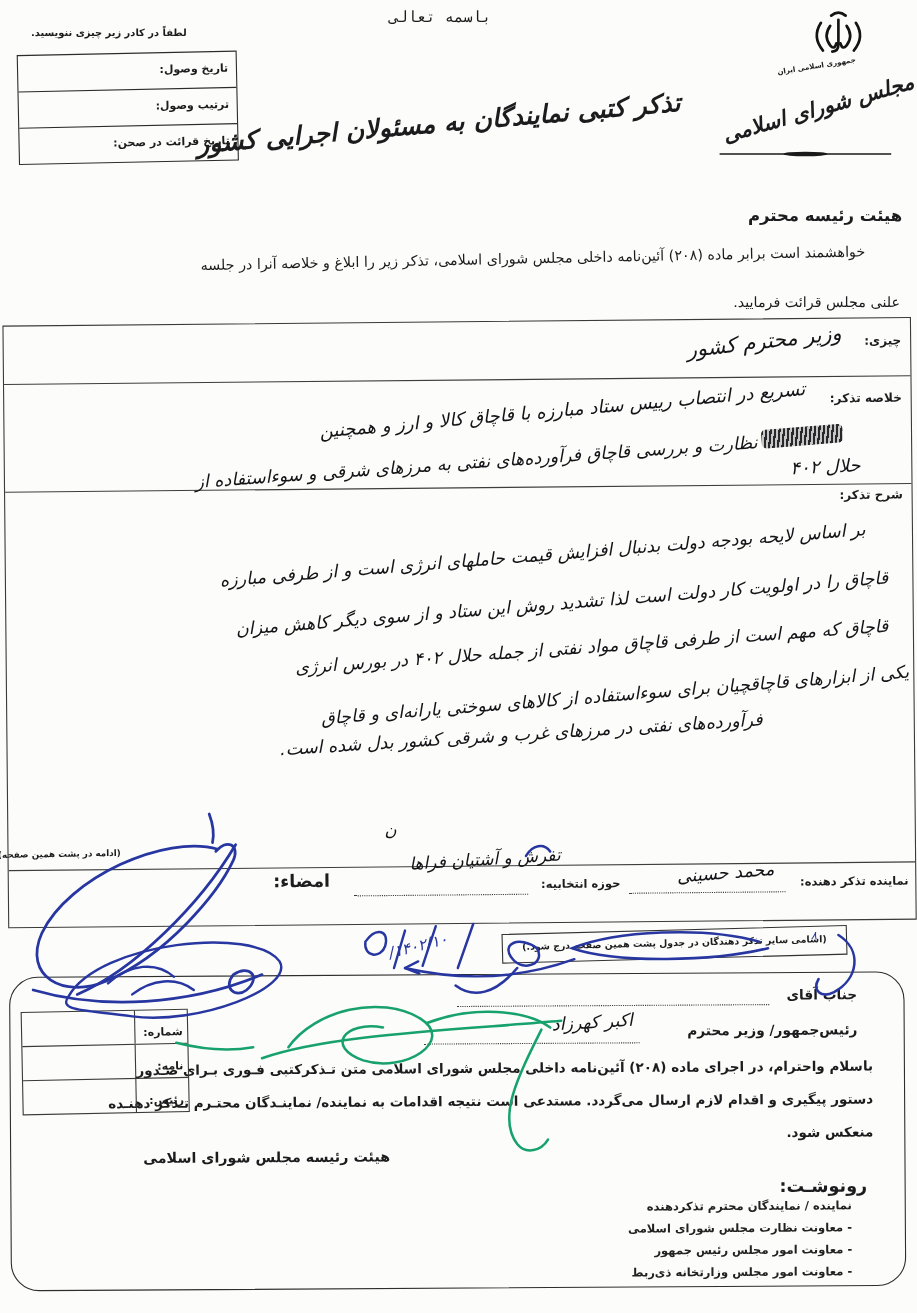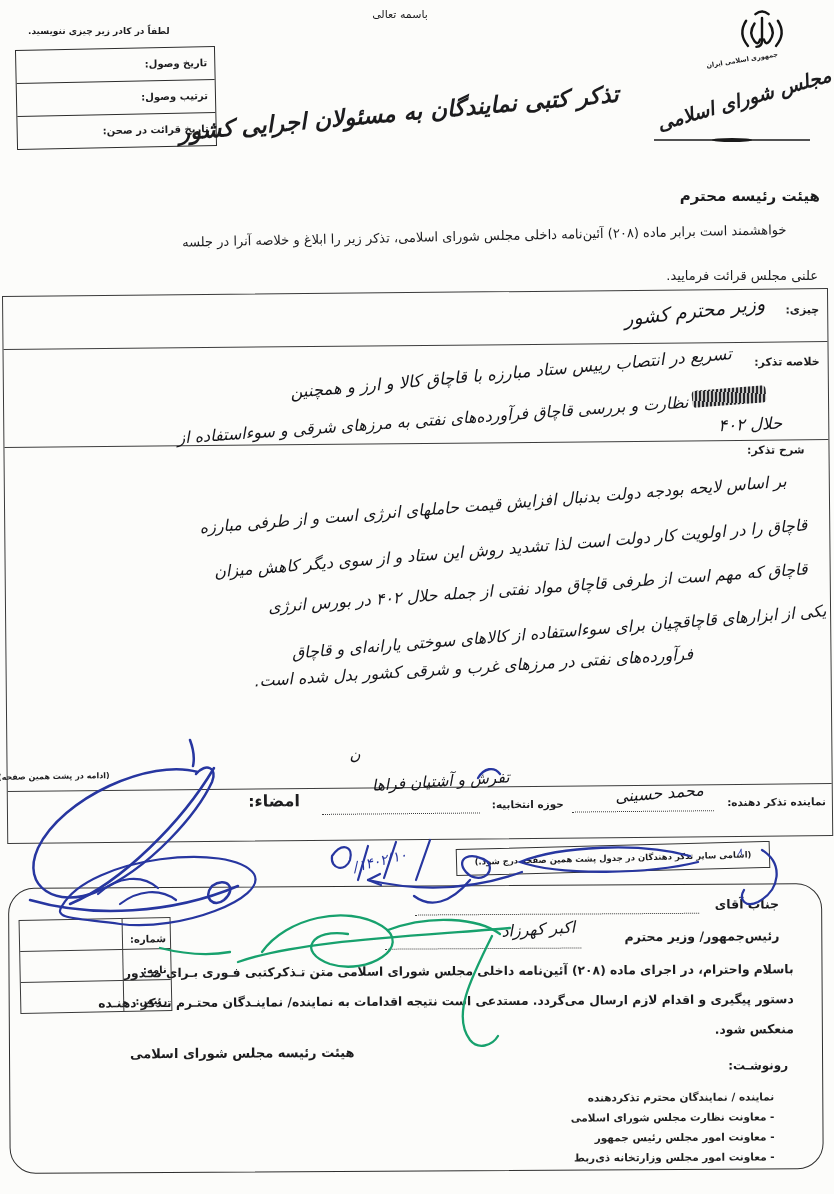--- a/index.html
+++ b/index.html
@@ -33,21 +33,21 @@
   .mini .mempty{flex:1;}
   .cc{font-size:10.5px;font-weight:bold;white-space:nowrap;color:#222;}
   svg{display:block;}
   .ink{position:absolute;left:0;top:0;pointer-events:none;}
 </style>
 </head>
 <body>
 
 <div class="pg">
 
-  <div class="abs nw" style="left:330px;top:8px;width:140px;text-align:center;font-size:11px;">باسمه تعالی</div>
+  <div class="abs nw" style="left:330px;top:8px;width:140px;text-align:center;font-size:14px;font-family:Liberation Mono, monospace;">باسمه تعالی</div>
 
   <div class="abs nw b" style="left:28px;top:26px;font-size:9px;">لطفاً در کادر زیر چیزی ننویسید.</div>
 
   <div class="abs rtable" style="left:16px;top:48px;width:198px;">
     <div class="row">تاریخ وصول:</div>
     <div class="row">ترتیب وصول:</div>
     <div class="row">تاریخ قرائت در صحن:</div>
   </div>
 
   <div class="abs" style="left:700px;top:4px;width:130px;height:150px;">
@@ -84,21 +84,21 @@
 
     <div class="abs lbl" style="right:8px;top:14px;">چیزی:</div>
     <div class="abs hand" style="right:62px;top:2px;font-size:19px;transform:rotate(-6deg);">وزیر محترم کشور</div>
 
     <div class="abs lbl" style="right:8px;top:66px;text-align:right;">خلاصه تذکر:</div>
     <div class="abs hand" style="right:96px;top:54px;font-size:16.5px;transform:rotate(-4.5deg);">تسریع در انتصاب رییس ستاد مبارزه با قاچاق کالا و ارز و همچنین</div>
     <div class="abs scribble" style="right:62px;top:98px;width:74px;height:17px;transform:rotate(-4deg);"></div>
     <div class="abs hand" style="right:140px;top:102px;font-size:16px;transform:rotate(-3.5deg);">نظارت و بررسی قاچاق فرآورده‌های نفتی به مرزهای شرقی و سوءاستفاده از</div>
     <div class="abs hand" style="right:46px;top:124px;font-size:16.5px;transform:rotate(-2deg);">حلال ۴۰۲</div>
 
-    <div class="abs lbl" style="right:24px;top:154px;">شرح تذکر:</div>
+    <div class="abs lbl" style="right:8px;top:154px;">شرح تذکر:</div>
     <div class="abs hand" style="right:42px;top:182px;font-size:16px;transform:rotate(-4deg);">بر اساس لایحه بودجه دولت بدنبال افزایش قیمت حاملهای انرژی است و از طرفی مبارزه</div>
     <div class="abs hand" style="right:22px;top:226px;font-size:16px;transform:rotate(-4deg);">قاچاق را در اولویت کار دولت است لذا تشدید روش این ستاد و از سوی دیگر کاهش میزان</div>
     <div class="abs hand" style="right:22px;top:270px;font-size:16px;transform:rotate(-3.5deg);">قاچاق که مهم است از طرفی قاچاق مواد نفتی از جمله حلال ۴۰۲ در بورس انرژی</div>
     <div class="abs hand" style="right:4px;top:312px;font-size:16px;transform:rotate(-4deg);">یکی از ابزارهای قاچاقچیان برای سوءاستفاده از کالاهای سوختی یارانه‌ای و قاچاق</div>
     <div class="abs hand" style="right:138px;top:354px;font-size:16px;transform:rotate(-3deg);">فرآورده‌های نفتی در مرزهای غرب و شرقی کشور بدل شده است.</div>
 
     <div class="abs lbl" style="right:6px;top:506px;font-size:10.5px;">نماینده تذکر دهنده:</div>
     <div class="abs dots" style="right:118px;top:508px;width:142px;"></div>
     <div class="abs hand" style="right:128px;top:490px;font-size:16px;transform:rotate(-4deg);">محمد حسینی</div>
     <div class="abs lbl" style="right:268px;top:506px;font-size:10.5px;">حوزه انتخابیه:</div>
@@ -137,21 +137,21 @@
         <div class="mempty"></div>
       </div>
       <div class="mrow">
         <div class="mlab">رئیس:</div>
         <div class="mempty"></div>
       </div>
     </div>
 
     <div class="abs nw b" style="left:120px;top:158px;font-size:13px;">هیئت رئیسه مجلس شورای اسلامی</div>
 
-    <div class="abs nw b" style="right:34px;top:174px;font-size:12px;">رونوشـت:</div>
+    <div class="abs nw b" style="right:34px;top:184px;font-size:16px;">رونوشـت:</div>
     <div class="abs cc" style="right:48px;top:206px;">نماینده / نمایندگان محترم تذکردهنده</div>
     <div class="abs cc" style="right:48px;top:226px;">- معاونت نظارت مجلس شورای اسلامی</div>
     <div class="abs cc" style="right:48px;top:246px;">- معاونت امور مجلس رئیس جمهور</div>
     <div class="abs cc" style="right:48px;top:266px;">- معاونت امور مجلس وزارتخانه ذی‌ربط</div>
   </div>
 
   <svg class="ink" width="834" height="1194" viewBox="0 0 834 1194">
 
     <g fill="none" stroke="#2736a0" stroke-width="2.5" stroke-linecap="round">
       <path d="M190 740 c3 8 5 17 3 26"></path>

